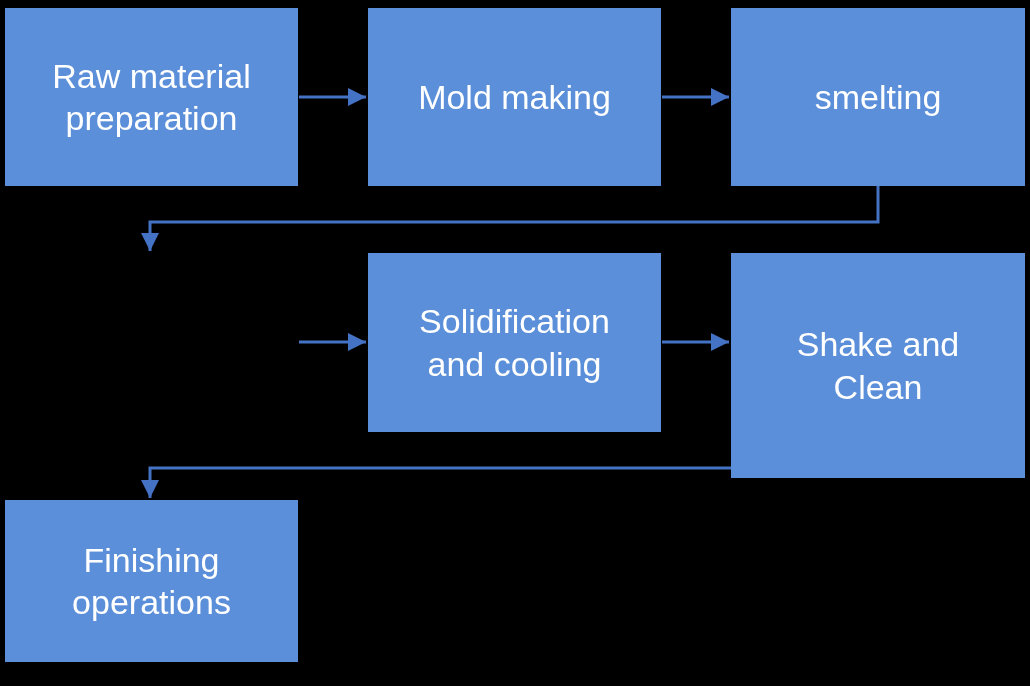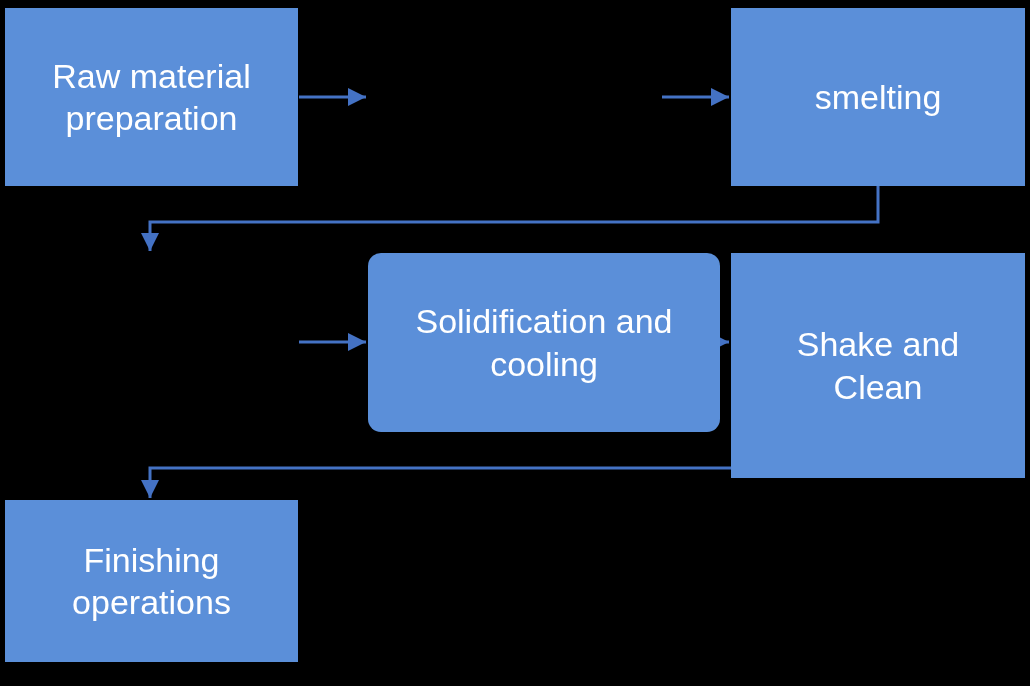--- a/index.html
+++ b/index.html
@@ -40,21 +40,21 @@
     text-align: center;
     font-size: 34px;
     line-height: 1.25;
     padding: 0 35px;
     box-sizing: border-box;
   }
   .n1 { left: 5px;   top: 8px;   width: 293px; height: 178px; }
   .n2 { left: 368px; top: 8px;   width: 293px; height: 178px; }
   .n3 { left: 731px; top: 8px;   width: 294px; height: 178px; justify-content: center; }
   .n4 { left: 5px;   top: 253px; width: 293px; height: 179px; }
-  .n5 { left: 368px; top: 253px; width: 352px; height: 179px; border-radius: 13px; }
+  .n5 { left: 368px; top: 253px; width: 293px; height: 179px; }
   .n6 { left: 731px; top: 253px; width: 294px; height: 225px; }
   .n7 { left: 5px;   top: 500px; width: 293px; height: 162px; }
 </style>
 </head>
 <body>
 
 <div class="canvas">
 
   <svg class="connectors" width="1030" height="686" viewBox="0 0 1030 686" xmlns="http://www.w3.org/2000/svg">
     <defs>
@@ -73,20 +73,23 @@
 
     <path class="connector" d="M 662 342 L 729 342" marker-end="url(#arrowhead)"></path>
 
     <path class="connector" d="M 878 432 L 878 468 L 150 468 L 150 498" marker-end="url(#arrowhead)"></path>
   </svg>
 
   <div class="node n1">
     <span class="node-label">Raw material preparation</span>
   </div>
 
+  <div class="node n2">
+    <span class="node-label">Mold making</span>
+  </div>
 
   <div class="node n3">
     <span class="node-label">smelting</span>
   </div>
 
 
   <div class="node n5">
     <span class="node-label">Solidification and cooling</span>
   </div>
 

